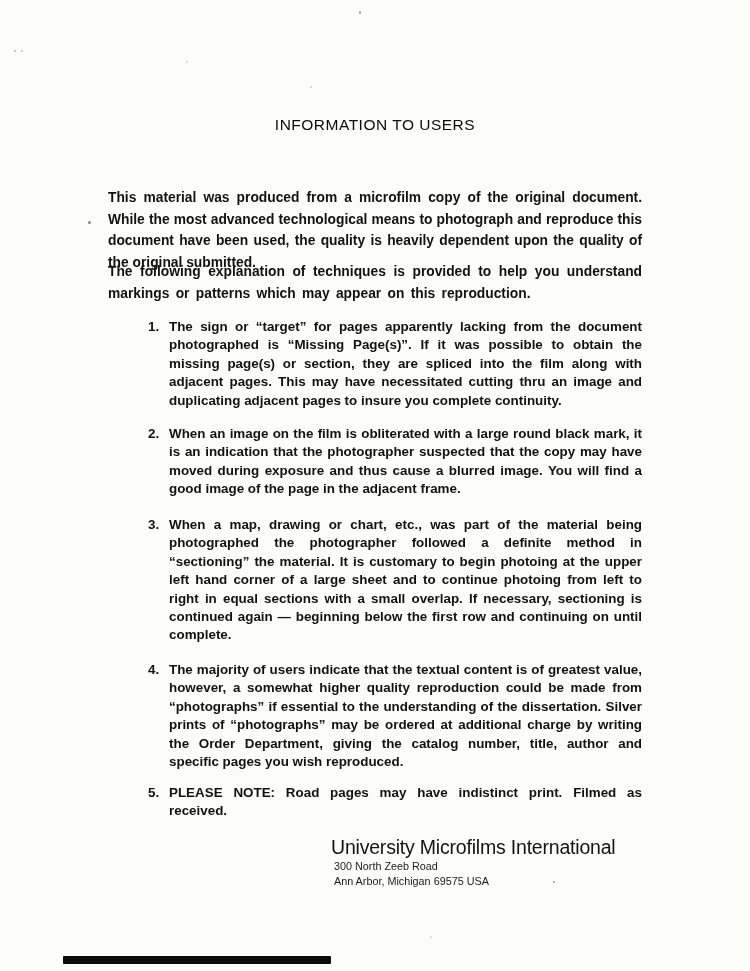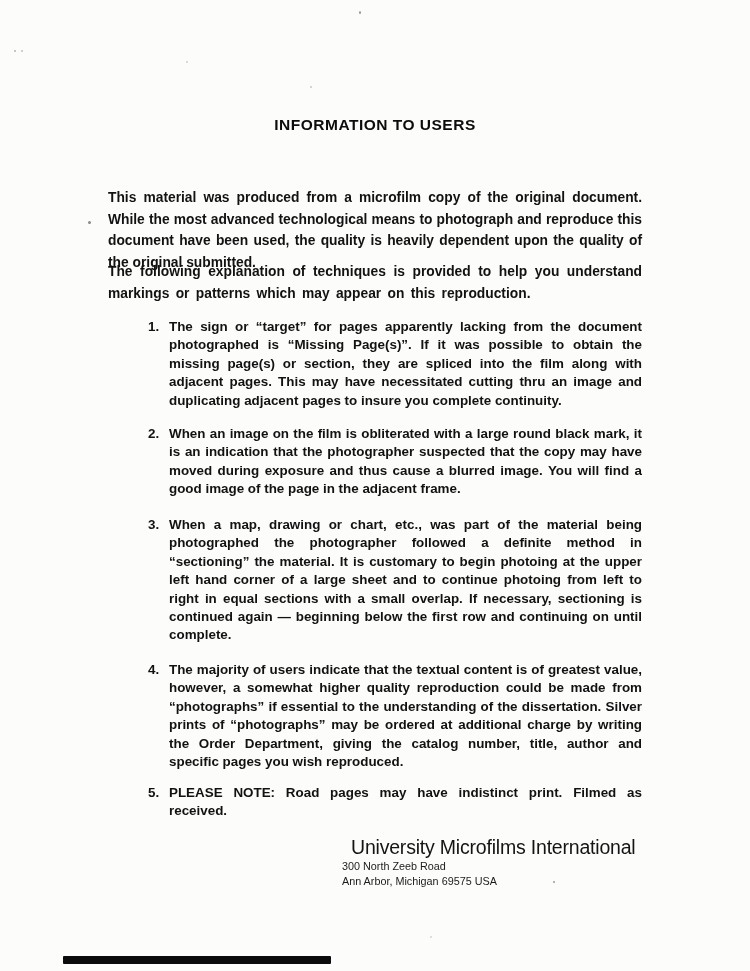--- a/index.html
+++ b/index.html
@@ -16,21 +16,21 @@
     color: #101010;
     overflow: hidden;
   }
   .title {
     position: absolute;
     top: 116px;
     left: 0;
     width: 750px;
     text-align: center;
     font-size: 15.5px;
-    font-weight: 700;
+    font-weight: 400;
     letter-spacing: 0.5px;
     color: #0c0c0c;
   }
   .para {
     position: absolute;
     left: 108px;
     width: 534px;
     text-align: justify;
     font-size: 13.8px;
     font-weight: 700;
@@ -61,31 +61,30 @@
 
   .brand {
     position: absolute;
     left: 331px;
     top: 836px;
     font-size: 19.5px;
     font-weight: 500;
     letter-spacing: -0.2px;
     color: #141414;
     white-space: nowrap;
-    margin-left: 20px;
   }
   .addr {
     position: absolute;
     left: 334px;
     font-size: 10.8px;
     font-weight: 400;
     line-height: 15px;
     color: #1c1c1c;
   }
-  .addr-us { top: 859px; margin-left: 8px; }
+  .addr-us { top: 859px; }
   .addr-uk { top: 890px; }
   .addr div { white-space: nowrap; }
 
   .speck {
     position: absolute;
     border-radius: 50%;
   }
   .bar-artifact {
     position: absolute;
     left: 63px;

